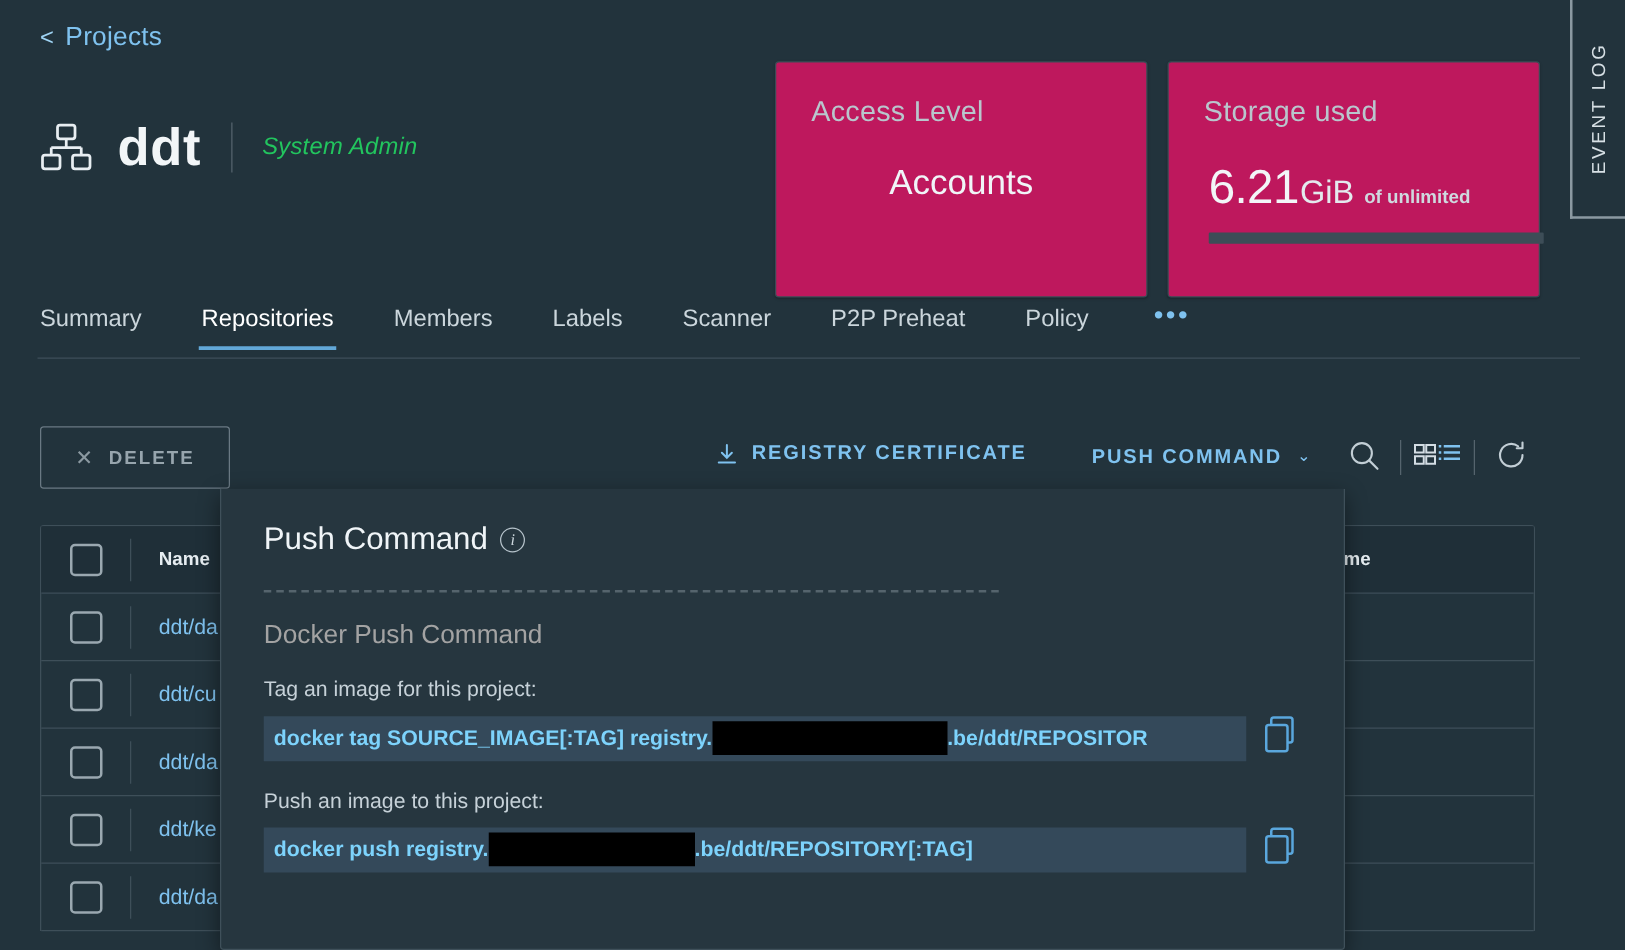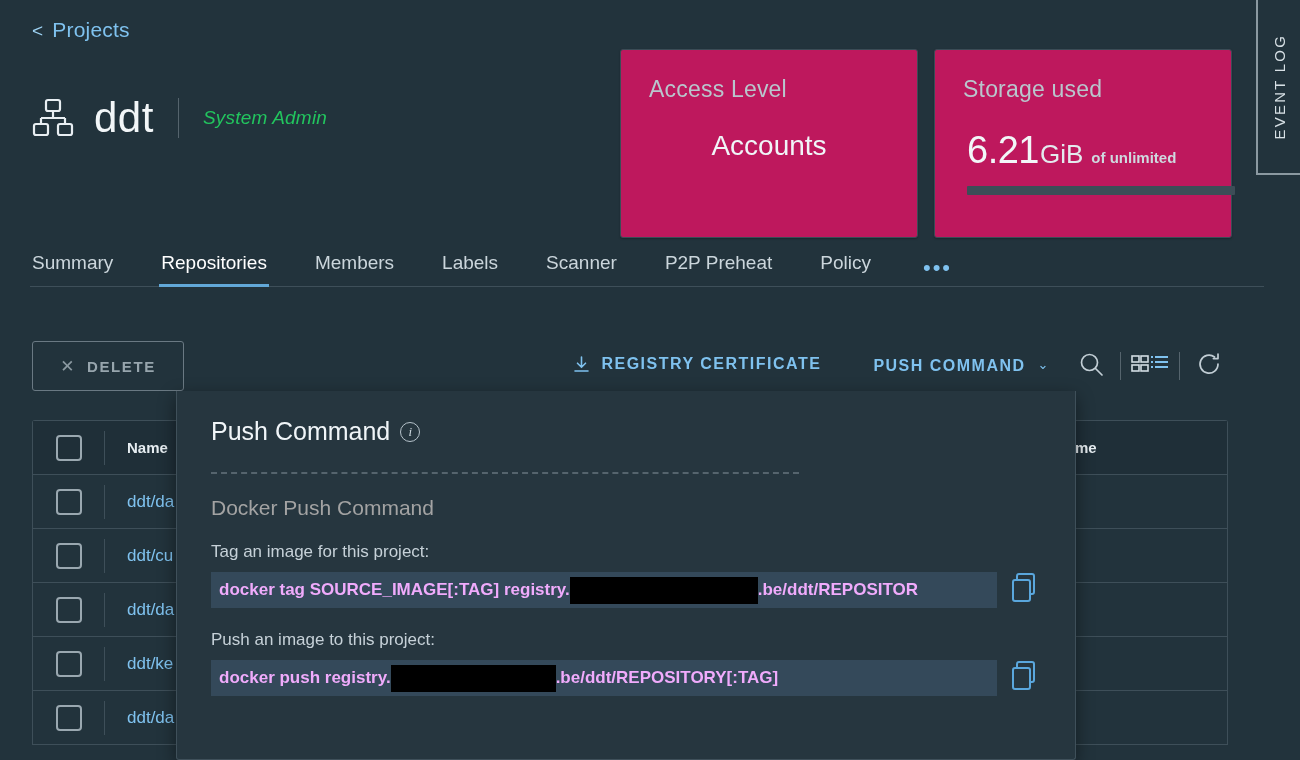--- a/index.html
+++ b/index.html
@@ -41,21 +41,21 @@
   .project-header {
     position: absolute;
     left: 30px; top: 95px;
     display: flex; align-items: center;
     gap: 18px;
   }
   .proj-icon { width: 46px; height: 46px; display:block; }
   .proj-name {
     font-size: 42px;
     color: #f2f6f8;
-    font-weight: 400;
+    font-weight: 700;
     letter-spacing: 0.5px;
     line-height: 1;
   }
   .proj-divider {
     width: 1px; height: 40px;
     background: #55646d;
     margin: 0 6px;
   }
   .proj-role {
     font-size: 19px;
@@ -148,21 +148,21 @@
   }
 
   
   .tabbar {
     position: absolute;
     left: 30px; top: 245px;
     width: 1234px;
     height: 42px;
     border-bottom: 1px solid #3e4f59;
     display: flex;
-    align-items: flex-end;
+    align-items: flex-start;
     gap: 0;
   }
   .tab {
     font-size: 19px;
     color: #cbd6dc;
     padding: 0 24px 12px 24px;
     cursor: pointer;
     position: relative;
     white-space: nowrap;
   }
@@ -356,21 +356,21 @@
     gap: 14px;
   }
   .cmd-box {
     height: 36px;
     width: 826px;
     background: #34495a;
     display: flex; align-items: center;
     padding: 0 8px;
     font-size: 17px;
     font-weight: bold;
-    color: #f0abfc;
+    color: #7dd3fc;
     white-space: nowrap;
     overflow: hidden;
   }
   .redact {
     display: inline-block;
     background: #000000;
     height: 27px;
     vertical-align: middle;
   }
   .copy-icon { cursor: pointer; flex: none; }

